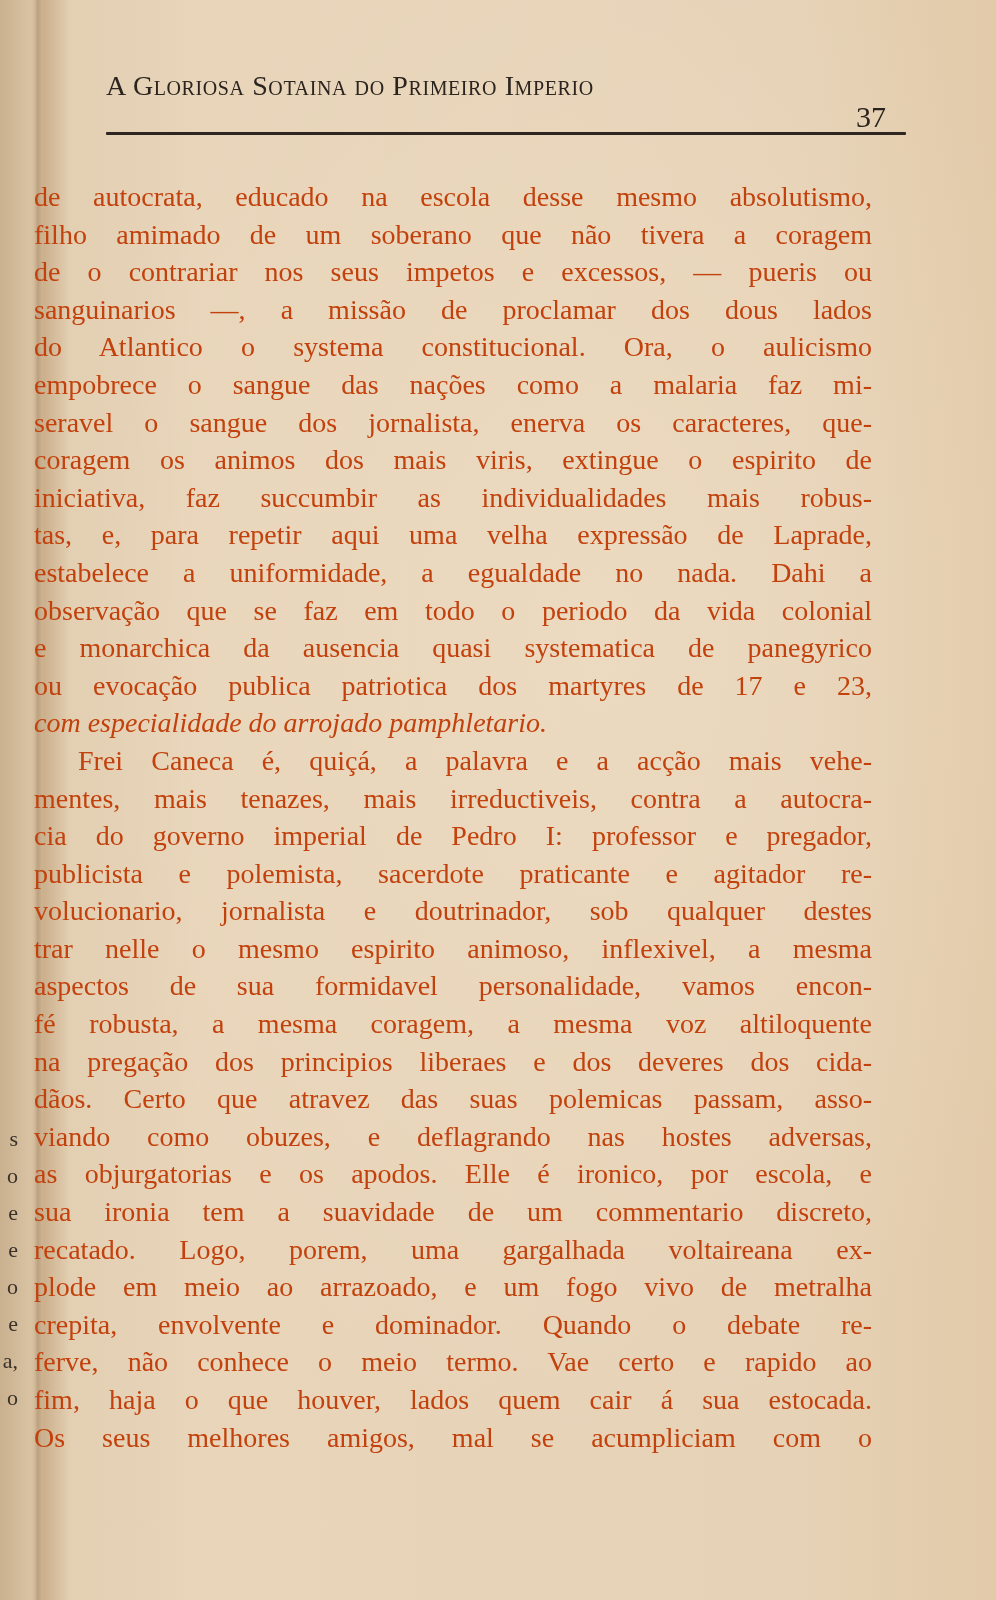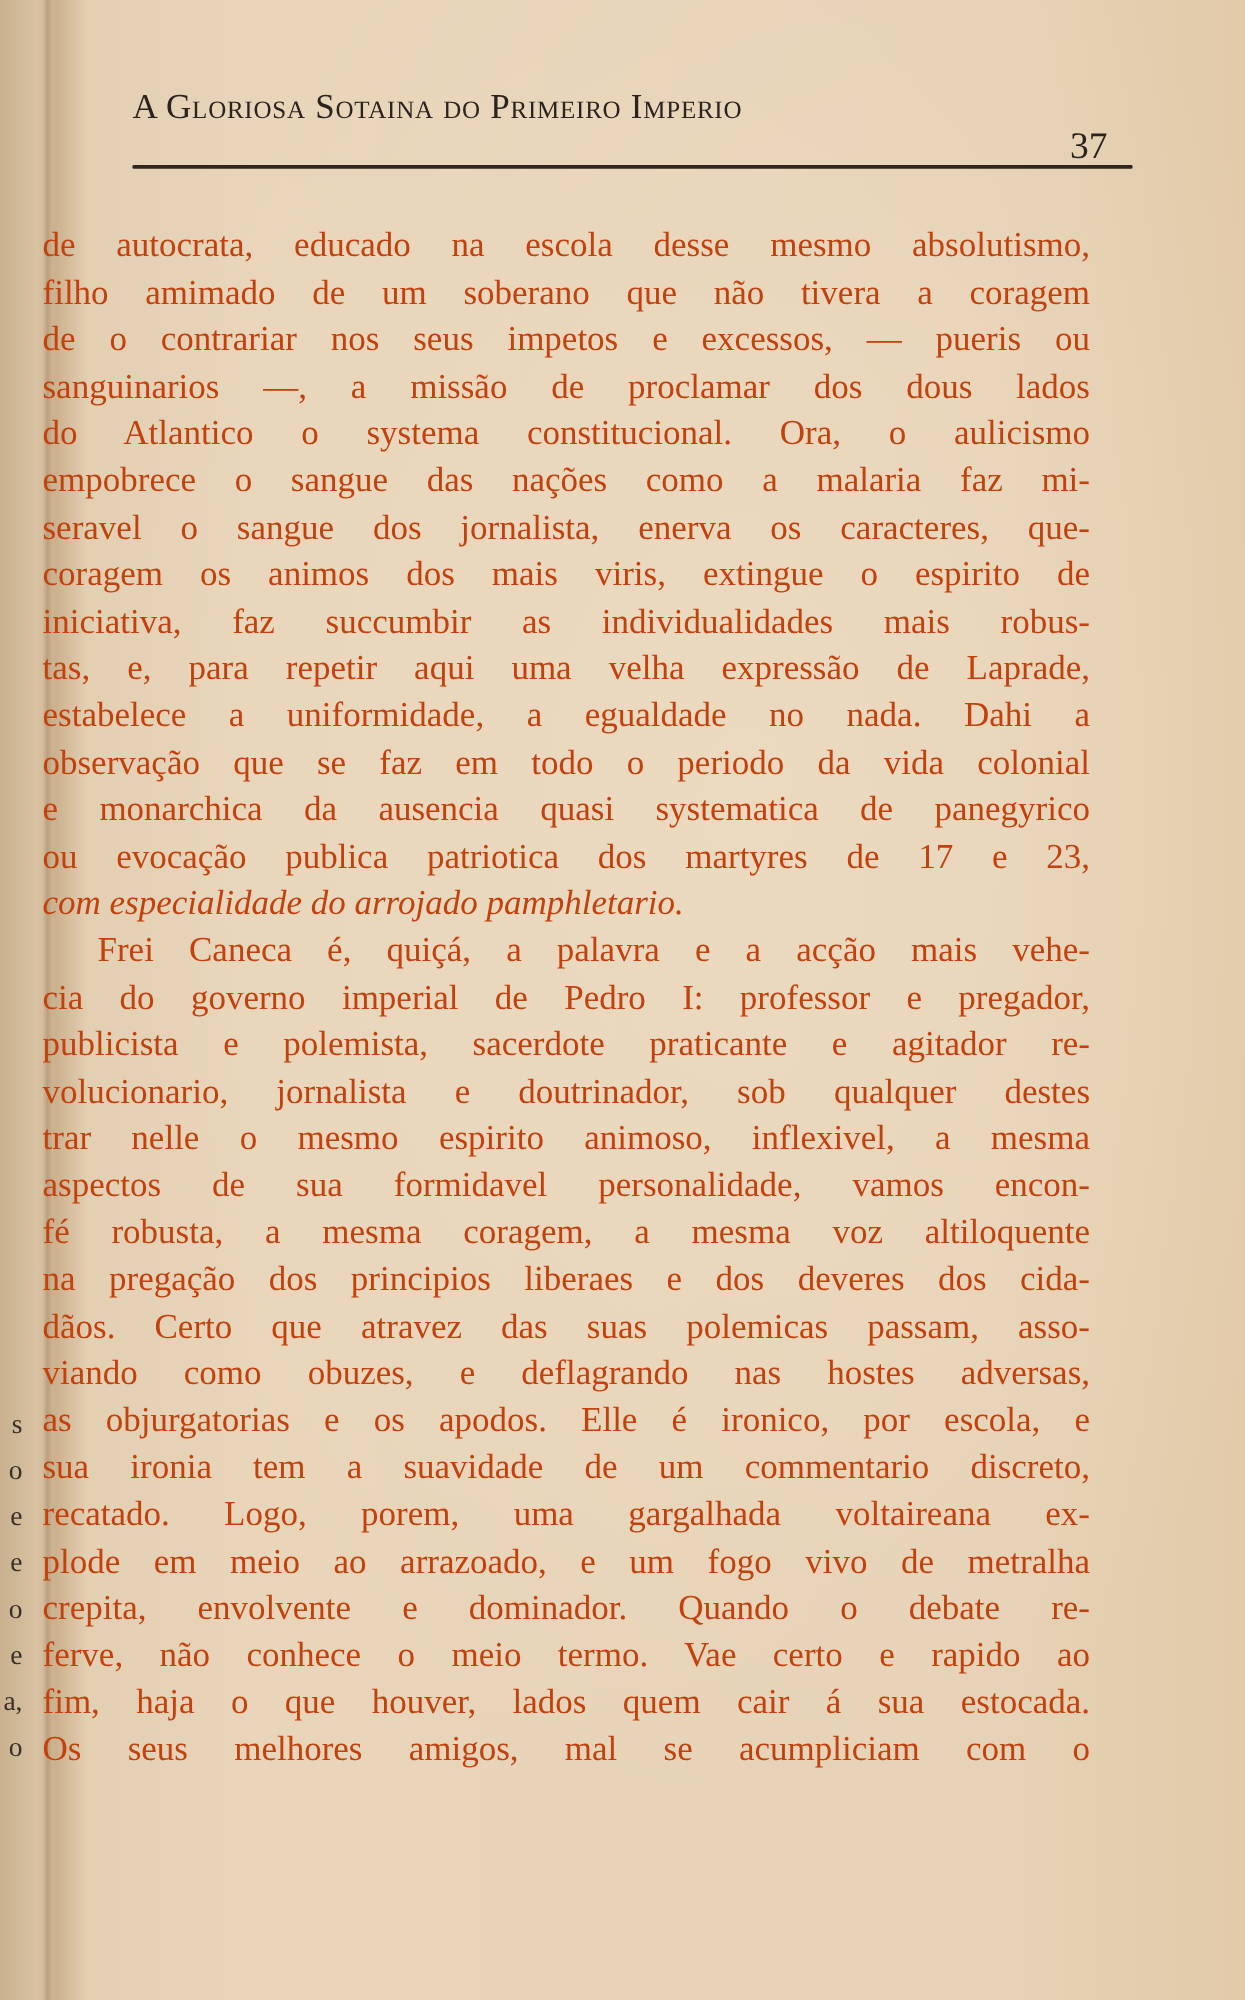--- a/index.html
+++ b/index.html
@@ -141,20 +141,21 @@
       <span class="line">iniciativa, faz succumbir as individualidades mais robus-</span>
       <span class="line">tas, e, para repetir aqui uma velha expressão de Laprade,</span>
       <span class="line">estabelece a uniformidade, a egualdade no nada.  Dahi a</span>
       <span class="line">observação que se faz em todo o periodo da vida colonial</span>
       <span class="line">e monarchica da ausencia quasi systematica de panegyrico</span>
       <span class="line">ou evocação publica patriotica dos martyres de 17 e 23,</span>
       <span class="line last">com especialidade do arrojado pamphletario.</span>
     </div>
     <div>
       <span class="line indent">Frei Caneca é, quiçá, a palavra e a acção mais vehe-</span>
+      <span class="line">mentes, mais tenazes, mais irreductiveis, contra a autocra-</span>
       <span class="line">cia do governo imperial de Pedro I: professor e pregador,</span>
       <span class="line">publicista e polemista, sacerdote praticante e agitador re-</span>
       <span class="line">volucionario, jornalista e doutrinador, sob qualquer destes</span>
       <span class="line">trar nelle o mesmo espirito animoso, inflexivel, a mesma</span>
       <span class="line">aspectos de sua formidavel personalidade, vamos encon-</span>
       <span class="line">fé robusta, a mesma coragem, a mesma voz altiloquente</span>
       <span class="line">na pregação dos principios liberaes e dos deveres dos cida-</span>
       <span class="line">dãos.  Certo que atravez das suas polemicas passam, asso-</span>
       <span class="line">viando como obuzes, e deflagrando nas hostes adversas,</span>
       <span class="line">as objurgatorias e os apodos.  Elle é ironico, por escola, e</span>

